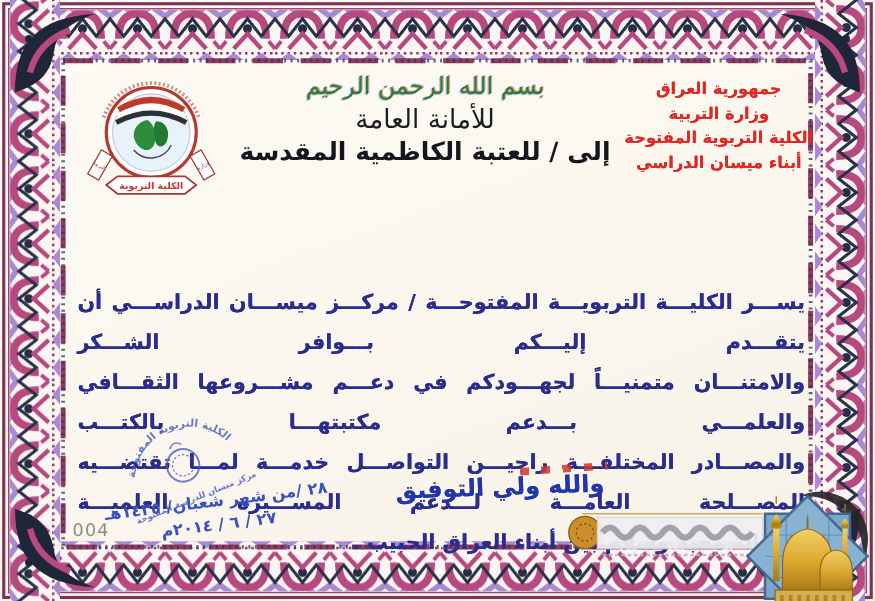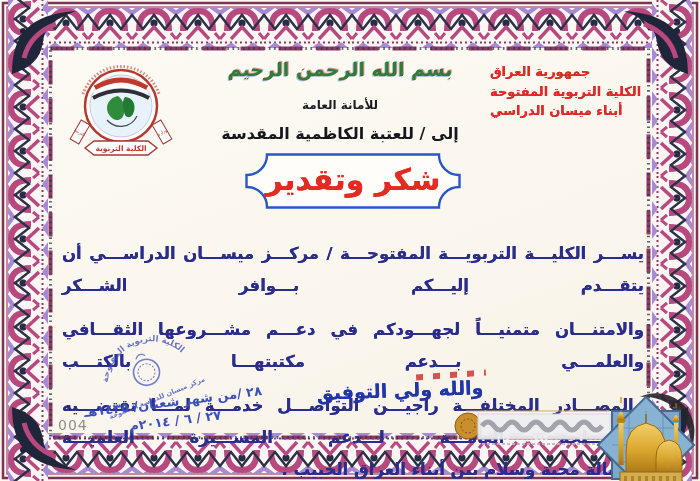--- a/index.html
+++ b/index.html
@@ -5,45 +5,45 @@
 <style>
   html,body{margin:0;padding:0;background:#e9e9e9;}
   .page{
     position:relative;width:700px;height:481px;overflow:hidden;
     background:linear-gradient(160deg,#fdfbf5 0%,#faf6ed 60%,#f6f1e6 100%);
     font-family:"DejaVu Sans",sans-serif;
   }
   .abs{position:absolute;}
   svg{display:block;}
   
-  .issuer{right:40px;top:62px;width:170px;text-align:left;direction:rtl;}
+  .issuer{right:40px;top:62px;width:170px;text-align:center;direction:rtl;}
   .issuer div{color:#dd2a26;font-weight:bold;font-size:13px;line-height:19.5px;text-shadow:0 0 .4px #dd2a26;}
   
   .head-center{left:180px;top:58px;width:320px;text-align:center;direction:rtl;}
   .basmala{
-    font-size:19px;font-weight:bold;color:#2e7c35;letter-spacing:1px;
+    font-size:19px;font-weight:normal;color:#2e7c35;letter-spacing:1px;
     text-shadow:1px -1px 0 rgba(197,44,44,.45), -1px 1px 0 rgba(38,88,176,.35);
   }
-  .addr1{margin-top:18px;font-size:12px;font-weight:700;color:#1c1c24;}
-  .addr2{margin-top:12px;font-size:16px;font-weight:600;color:#16161e;}
+  .addr1{margin-top:3px;font-size:21px;font-weight:400;color:#1c1c24;}
+  .addr2{margin-top:2px;font-size:20px;font-weight:600;color:#16161e;}
   
   .title-box{left:243px;top:151px;width:220px;height:60px;}
   .title-box .plaque{position:absolute;left:0;top:0;}
   .title-text{
     position:absolute;left:0;top:0;width:220px;height:60px;line-height:58px;
     text-align:center;font-size:30px;font-weight:bold;color:#e22b22;
     letter-spacing:1px;text-shadow:0 0 .6px #e22b22;direction:rtl;
   }
   
   .body-text{left:62px;top:226px;width:582px;direction:rtl;}
   .bline{
     font-size:16.5px;font-weight:bold;color:#2b2d8c;line-height:32px;
     text-shadow:0 0 .4px #2b2d8c;
   }
-  .bline.j{text-align:justify;text-align-last:justify;margin-top:12px;}
+  .bline.j{text-align:justify;text-align-last:justify;}
   .bline.last{text-align:right;}
   
   .stamp{left:86px;top:326px;width:124px;height:100px;transform:rotate(-22deg);opacity:.88;}
   .dates{left:74px;top:392px;width:200px;text-align:center;direction:rtl;
          transform:rotate(-7deg);color:#3a50bd;font-weight:bold;font-size:13px;line-height:19px;}
   .serial{left:58px;top:417px;font-size:14px;color:#8e8e88;letter-spacing:1px;}
   
   .closing{left:300px;top:372px;width:200px;text-align:center;}
   .red-marks{display:block;margin:0 14px 1px auto;width:70px;height:6px;opacity:.85;
     background:repeating-linear-gradient(90deg,#d23530 0 7px,transparent 7px 17px);
@@ -129,30 +129,25 @@
   </div>
 
   <div class="abs head-center">
     <div class="basmala">بسم الله الرحمن الرحيم</div>
     <div class="addr1">للأمانة العامة</div>
     <div class="addr2">إلى / للعتبة الكاظمية المقدسة</div>
   </div>
 
   <div class="abs issuer">
     <div>جمهورية العراق</div>
+    <div>وزارة التربية</div>
     <div>الكلية التربوية المفتوحة</div>
     <div>أبناء ميسان الدراسي</div>
   </div>
 
-  <div class="abs title-box">
-    <svg class="plaque" width="220" height="60" viewBox="0 0 220 60">
-      <path d="M24,3.5 L196,3.5 A20,20 0 0 0 216.5,24 L216.5,36 A20,20 0 0 0 196,56.5 L24,56.5 A20,20 0 0 0 3.5,36 L3.5,24 A20,20 0 0 0 24,3.5 Z" fill="#fefdfa" stroke="#2a57c8" stroke-width="2.4"></path>
-    </svg>
-    <div class="title-text">شكر وتقدير</div>
-  </div>
 
   <div class="abs body-text">
     <div class="bline j">يســـر الكليـــة التربويـــة المفتوحـــة / مركـــز ميســـان الدراســـي أن يتقـــدم إليـــكم بـــوافر الشـــكر</div>
     <div class="bline j">والامتنـــان متمنيـــاً لجهـــودكم في دعـــم مشـــروعها الثقـــافي والعلمـــي بـــدعم مكتبتهـــا بالكتـــب</div>
     <div class="bline j">والمصـــادر المختلفـــة راجيـــن التواصـــل خدمـــة لمـــا تقتضـــيه المصـــلحة العامـــة لـــدعم المســـيرة العلميـــة</div>
     <div class="bline last">كرسالة محبة وسلام بين أبناء العراق الحبيب .</div>
   </div>
 
   <div class="abs stamp">
     <svg width="124" height="100" viewBox="-62 -50 124 100">

